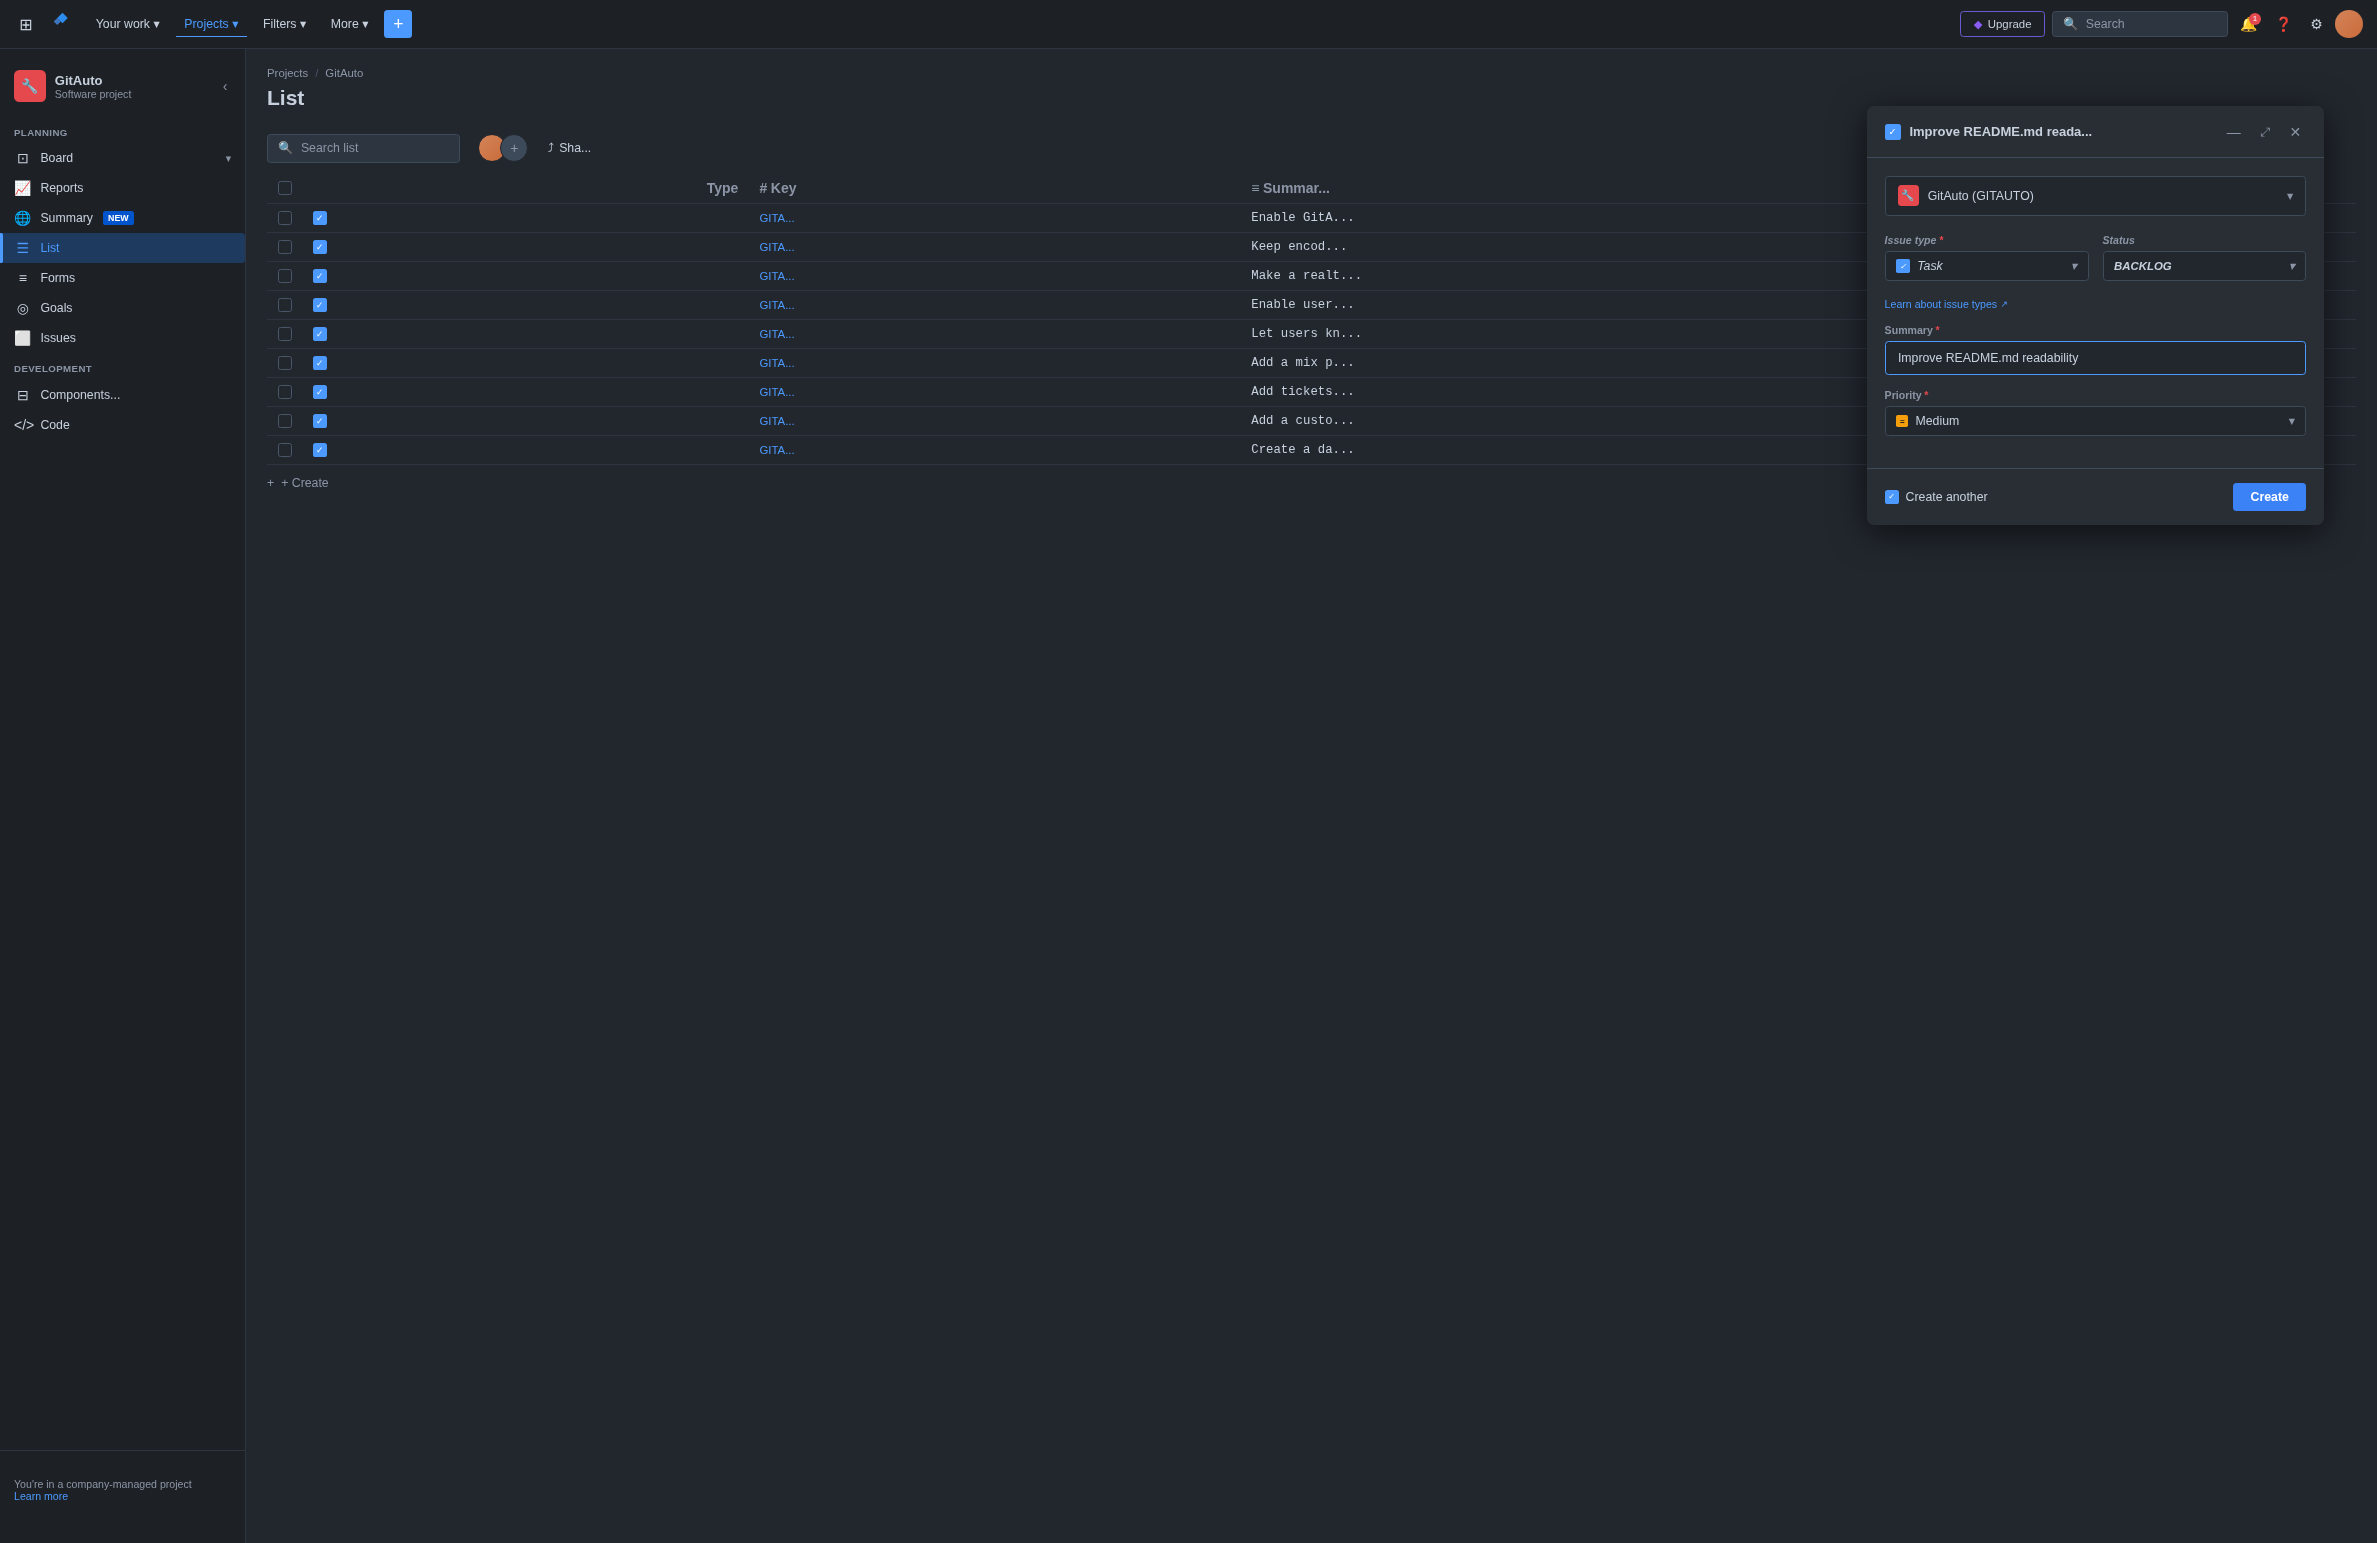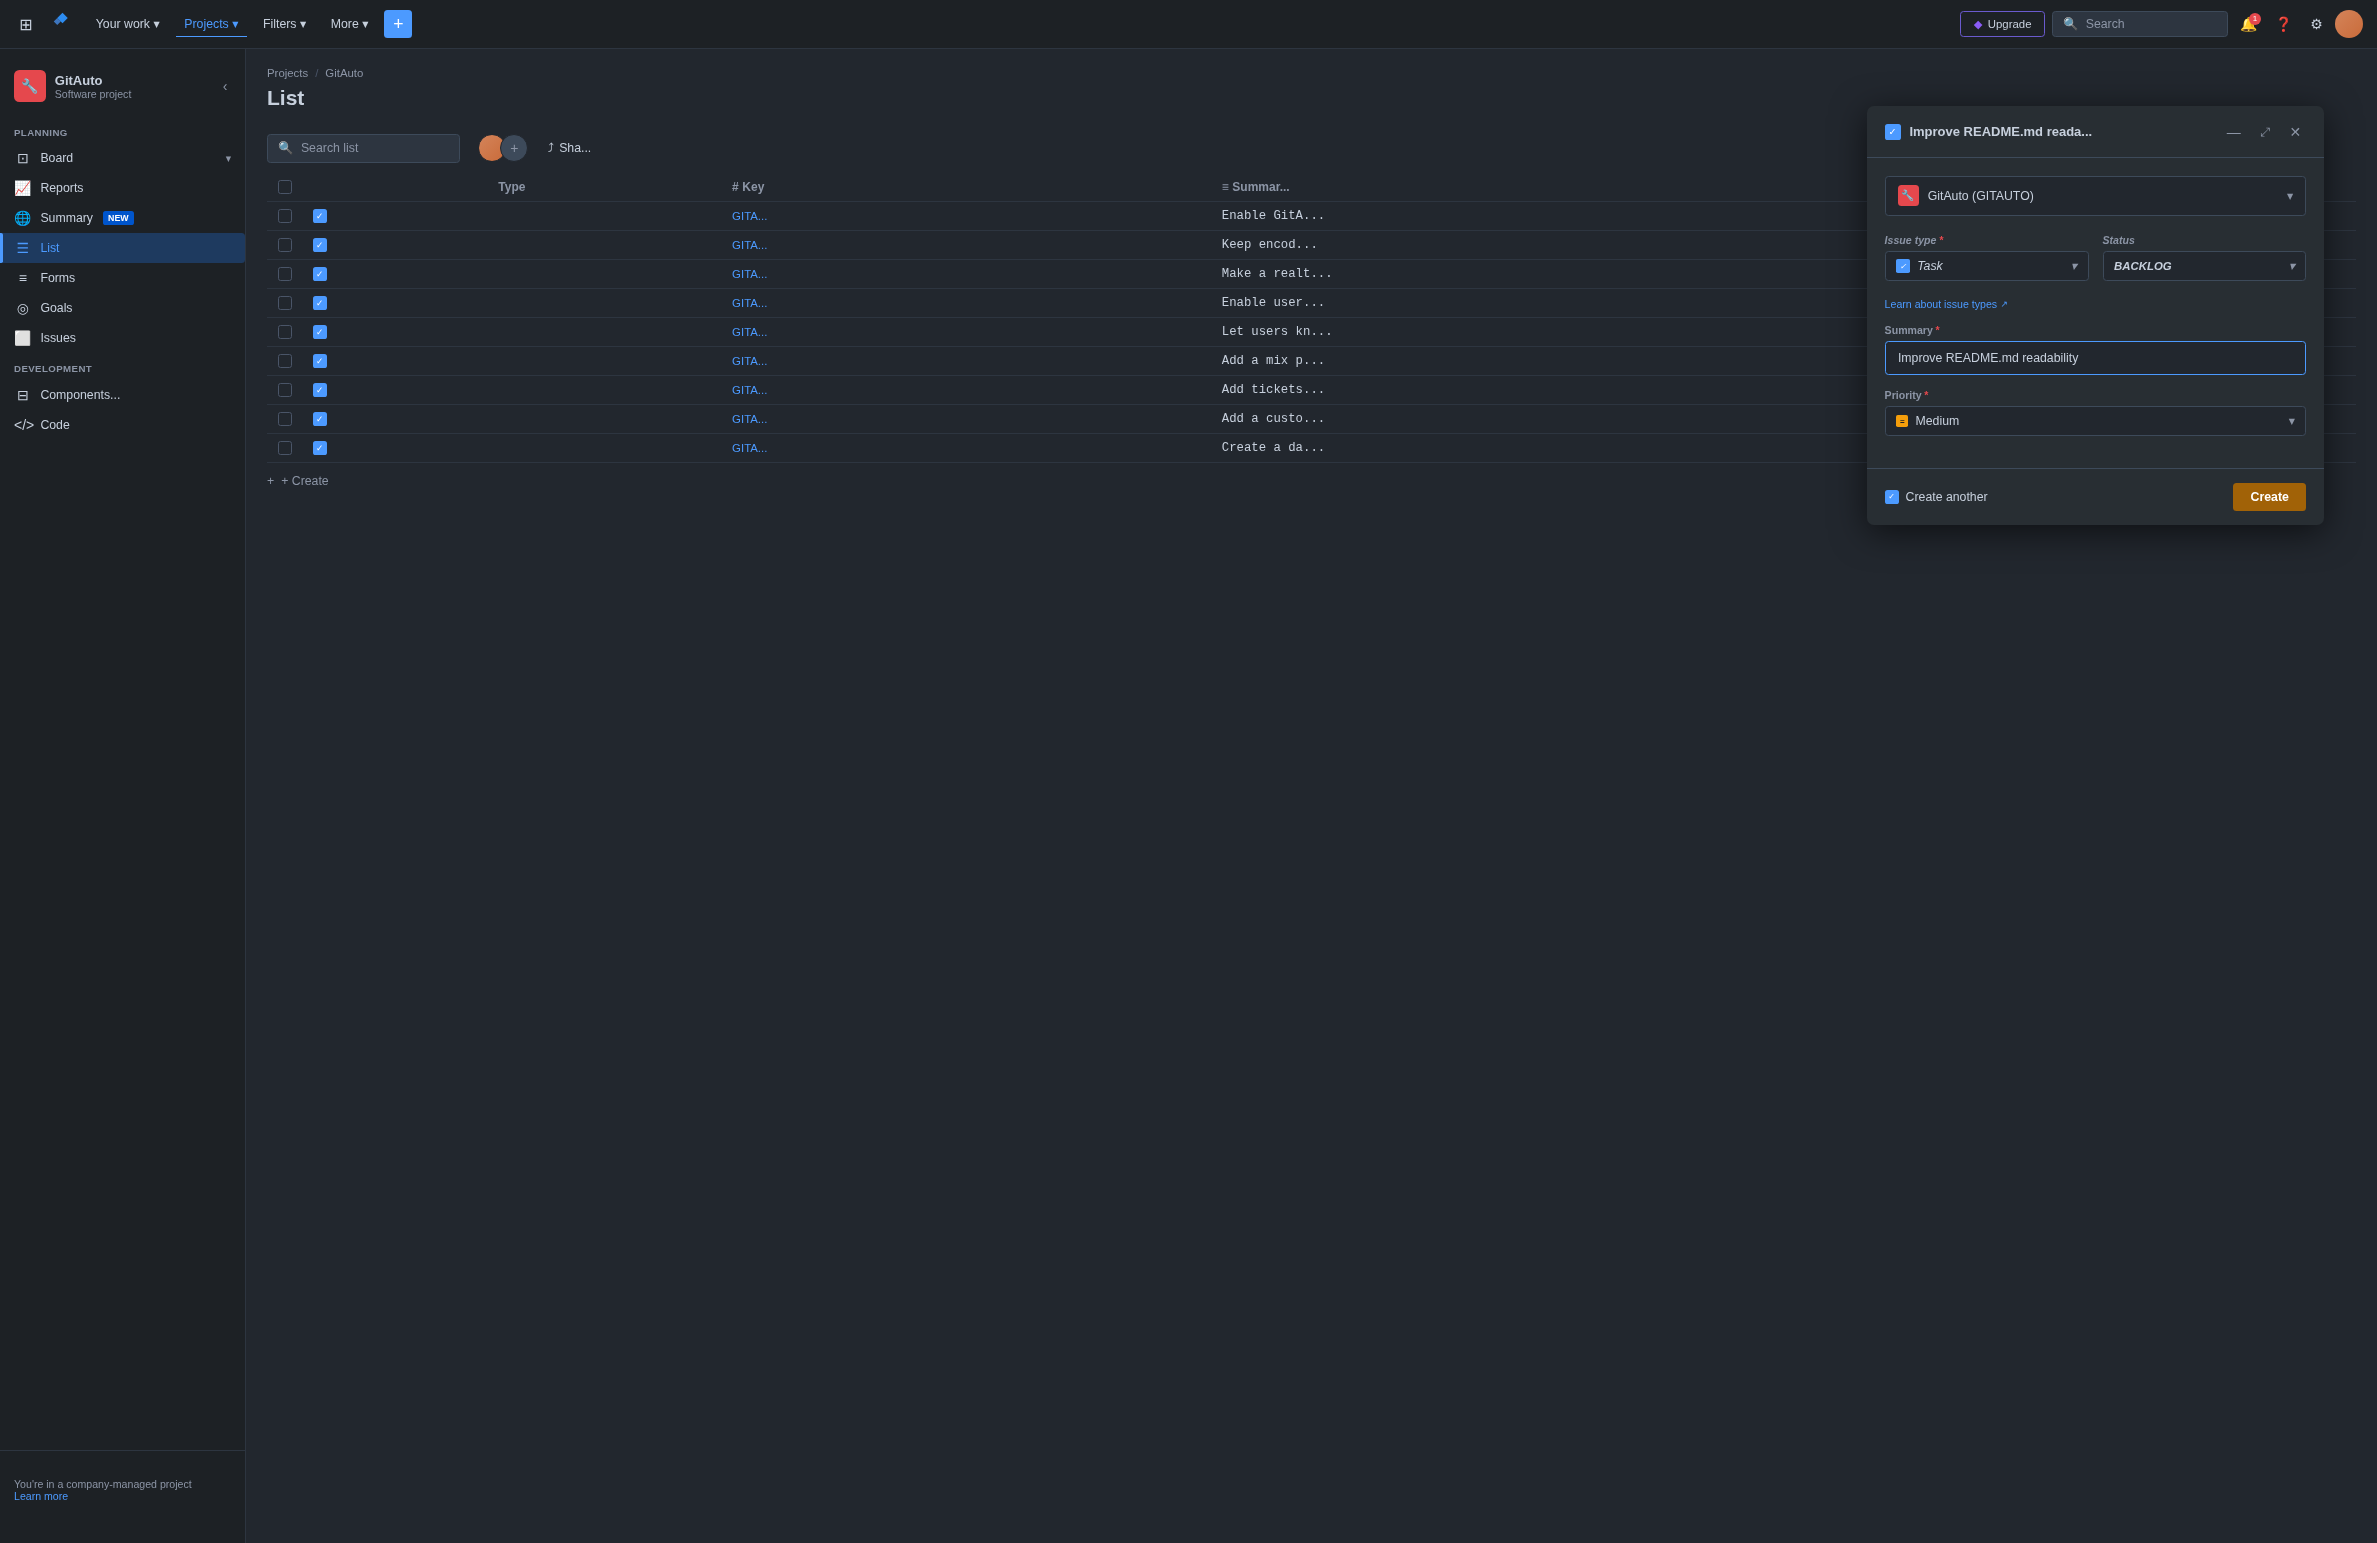--- a/index.html
+++ b/index.html
@@ -302,22 +302,22 @@
     .table-container {
       flex: 1;
       overflow-y: auto;
       padding: 0 21px;
     }
     .list-table {
       width: 100%;
       border-collapse: collapse;
     }
     .list-table th {
-      text-align: center;
-      font-size: 12px;
+      text-align: right;
+      font-size: 14px;
       font-weight: 600;
       color: #8c95a6;
       padding: 7px 10.6px;
       border-bottom: 0.9px solid #2d3540;
       white-space: nowrap;
     }
     .list-table td {
       padding: 7px 10.6px;
       font-size: 12.3px;
       color: #c7d0dd;
@@ -556,21 +556,21 @@
       background: #4c9aff;
       border-radius: 2.6px;
       display: flex;
       align-items: center;
       justify-content: center;
       color: #fff;
       font-size: 8px;
     }
     .create-btn {
       margin-left: auto;
-      background: #a16207;
+      background: #3b82f6;
       color: #fff;
       border: none;
       border-radius: 3.5px;
       padding: 7px 17.6px;
       font-size: 12.3px;
       font-weight: 600;
       cursor: pointer;
     }
 
     

